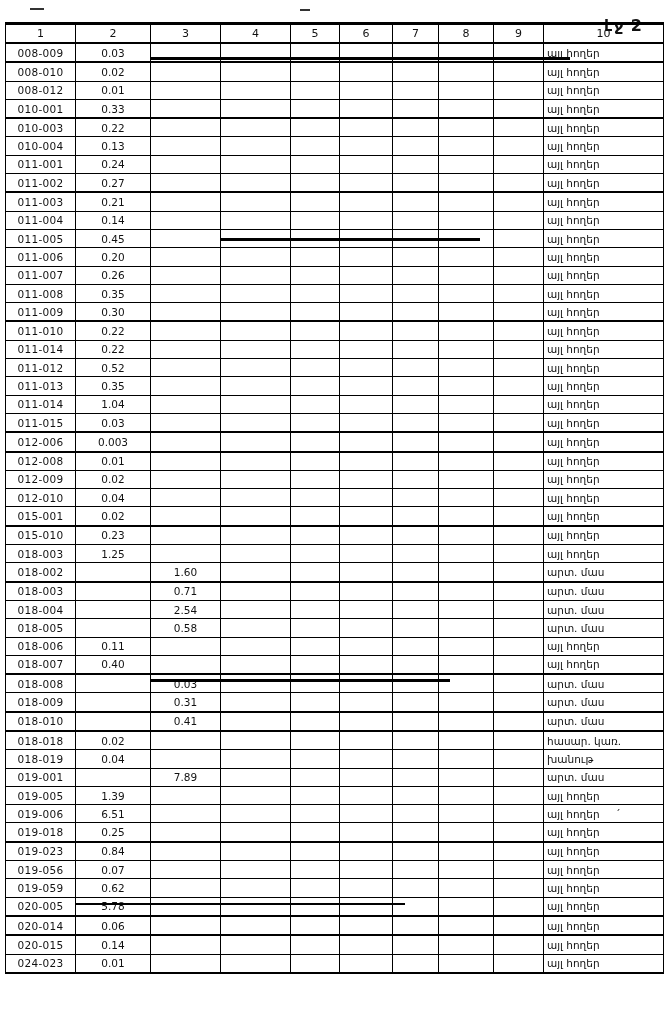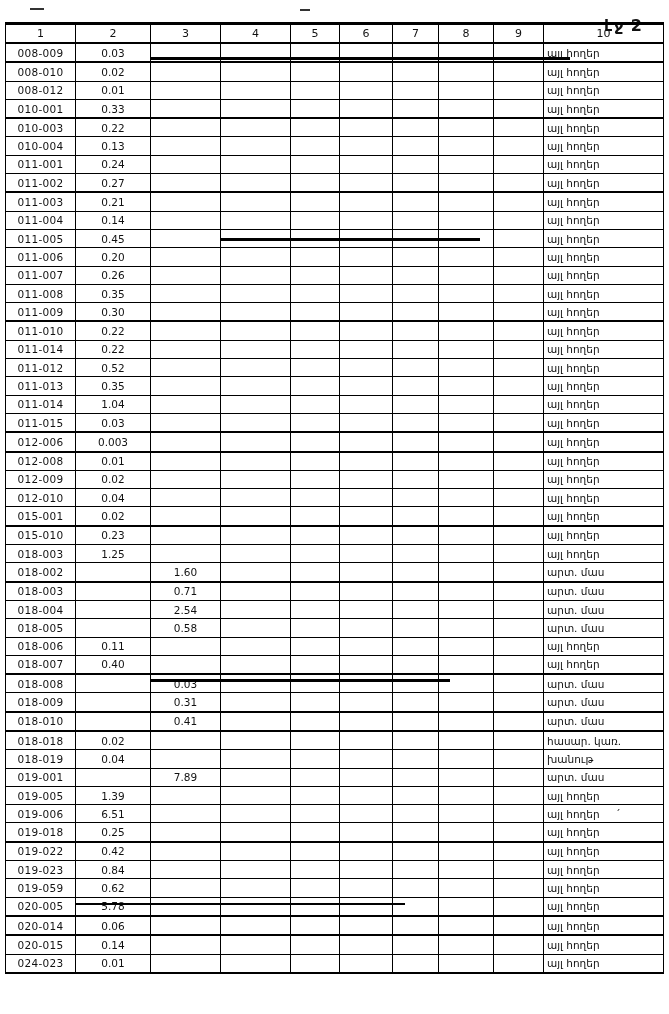--- a/index.html
+++ b/index.html
@@ -609,34 +609,34 @@
         <td class="val"></td>
         <td></td>
         <td></td>
         <td></td>
         <td></td>
         <td></td>
         <td></td>
         <td class="desc">այլ հողեր</td>
       </tr>
       <tr>
-        <td class="code">019-022</td>
-        <td class="val">0.42</td>
-        <td class="val"></td>
-        <td></td>
-        <td></td>
-        <td></td>
-        <td></td>
-        <td></td>
-        <td></td>
-        <td class="desc">այլ հողեր</td>
-      </tr>
-      <tr>
         <td class="code">019-023</td>
         <td class="val">0.84</td>
+        <td class="val"></td>
+        <td></td>
+        <td></td>
+        <td></td>
+        <td></td>
+        <td></td>
+        <td></td>
+        <td class="desc">այլ հողեր</td>
+      </tr>
+      <tr>
+        <td class="code">019-056</td>
+        <td class="val">0.07</td>
         <td class="val"></td>
         <td></td>
         <td></td>
         <td></td>
         <td></td>
         <td></td>
         <td></td>
         <td class="desc">այլ հողեր</td>
       </tr>
       <tr>

